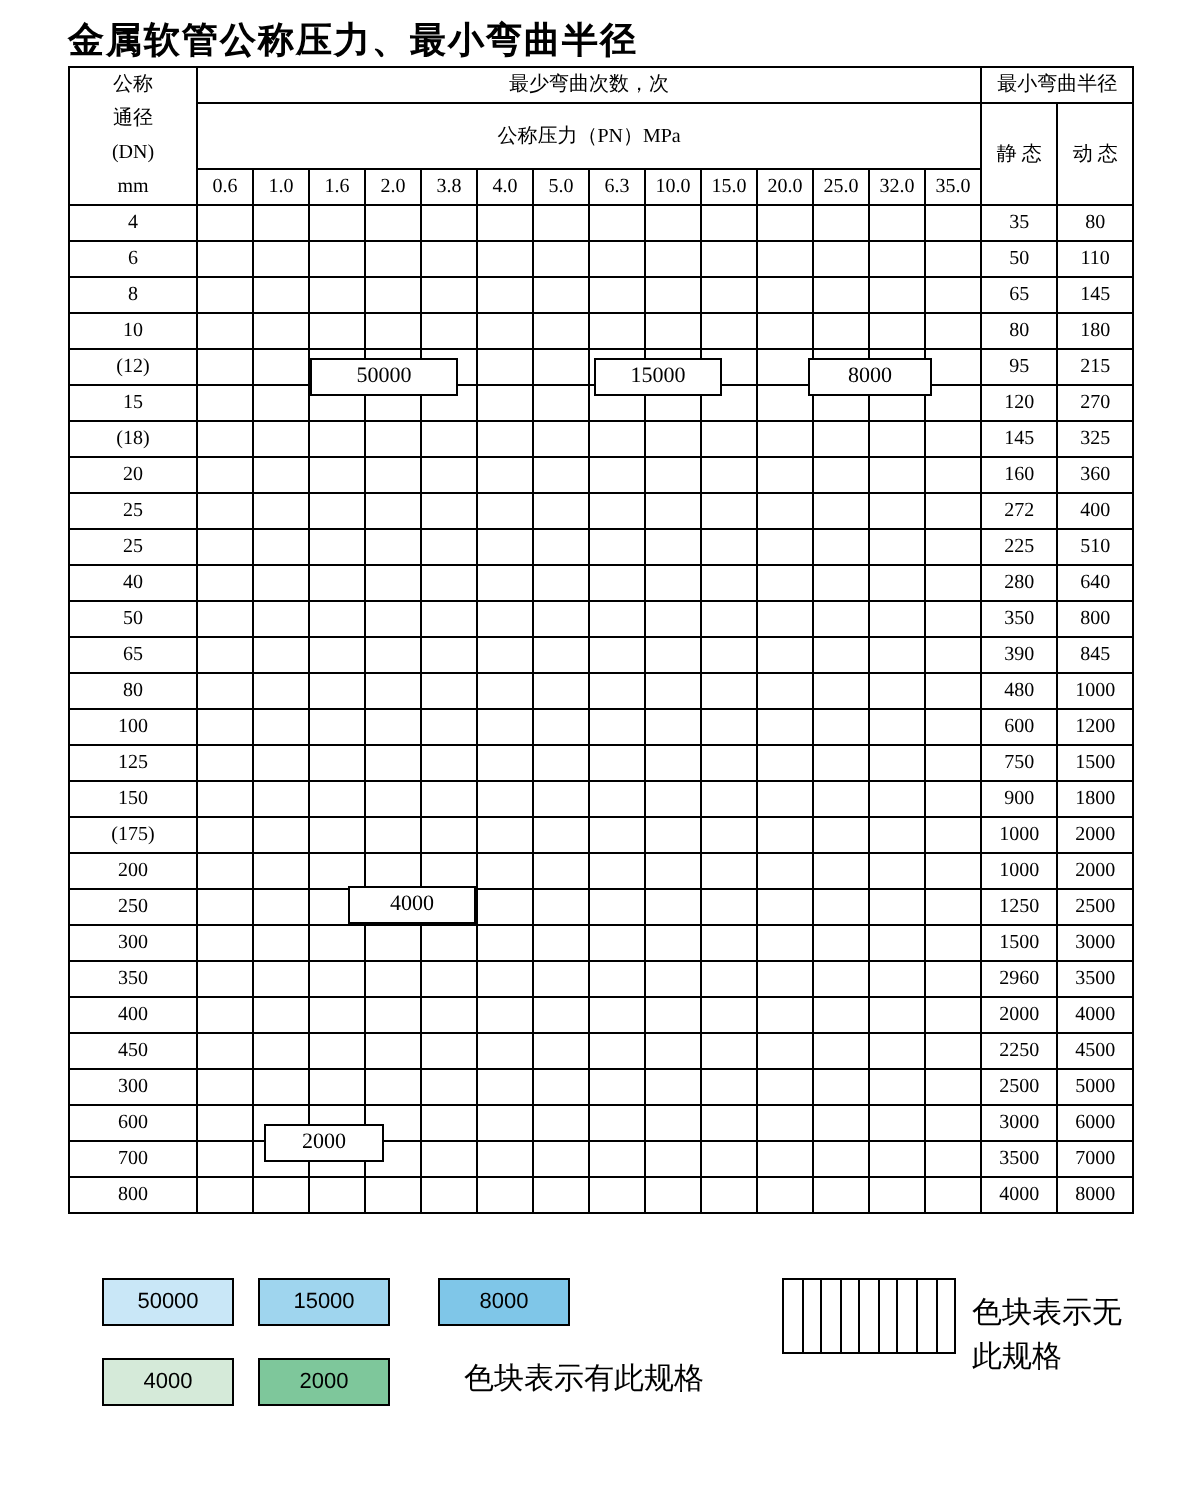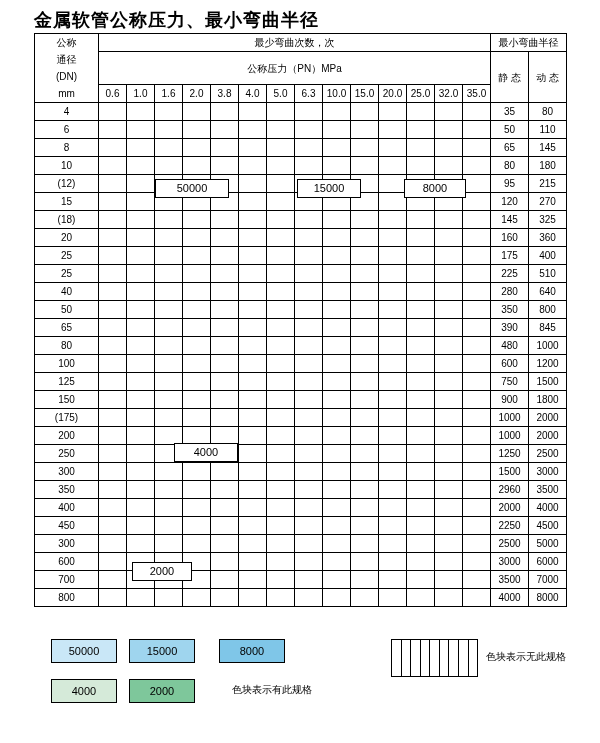--- a/index.html
+++ b/index.html
@@ -16,20 +16,21 @@
     left:34px; top:8px;
     font-family:"Liberation Serif", serif;
     font-weight:bold;
     font-size:18px;
     letter-spacing:1px;
   }
   #table-wrap{
     position:absolute;
     left:34px; top:33px;
     width:532px;
+    font-family:Liberation Serif, serif;
   }
   table.grid{
     border-collapse:collapse;
     table-layout:fixed;
     width:532px;
     font-size:10px;
   }
   table.grid td, table.grid th{
     border:1px solid #000;
     padding:0;
@@ -74,21 +75,21 @@
   .lg-box{
     position:absolute;
     width:64px;height:22px;
     border:1px solid #000;
     text-align:center;
     line-height:22px;
     font-size:11px;
   }
   .lg-text{
     position:absolute;
-    font-size:10px;
+    font-size:15px;
     line-height:22px;
   }
   #legend-grid{
     position:absolute;
     left:357px; top:4px;
     width:85px;height:36px;
     border:1px solid #000;
     background:#fff;
     display:flex;
   }
@@ -307,21 +308,21 @@
           <td class="c-blue"></td>
           <td class="c-blue"></td>
           <td class="c-blue"></td>
           <td class="c-blue"></td>
           <td class="c-blue"></td>
           <td class="c-blue"></td>
           <td class="c-empty"></td>
           <td class="c-empty"></td>
           <td class="c-empty"></td>
           <td class="c-empty"></td>
-          <td class="radius-cell">175</td>
+          <td class="radius-cell">272</td>
           <td class="radius-cell">400</td>
         </tr>
         <tr>
           <td class="dn-cell">25</td>
           <td class="c-blue"></td>
           <td class="c-blue"></td>
           <td class="c-blue"></td>
           <td class="c-blue"></td>
           <td class="c-blue"></td>
           <td class="c-blue"></td>

